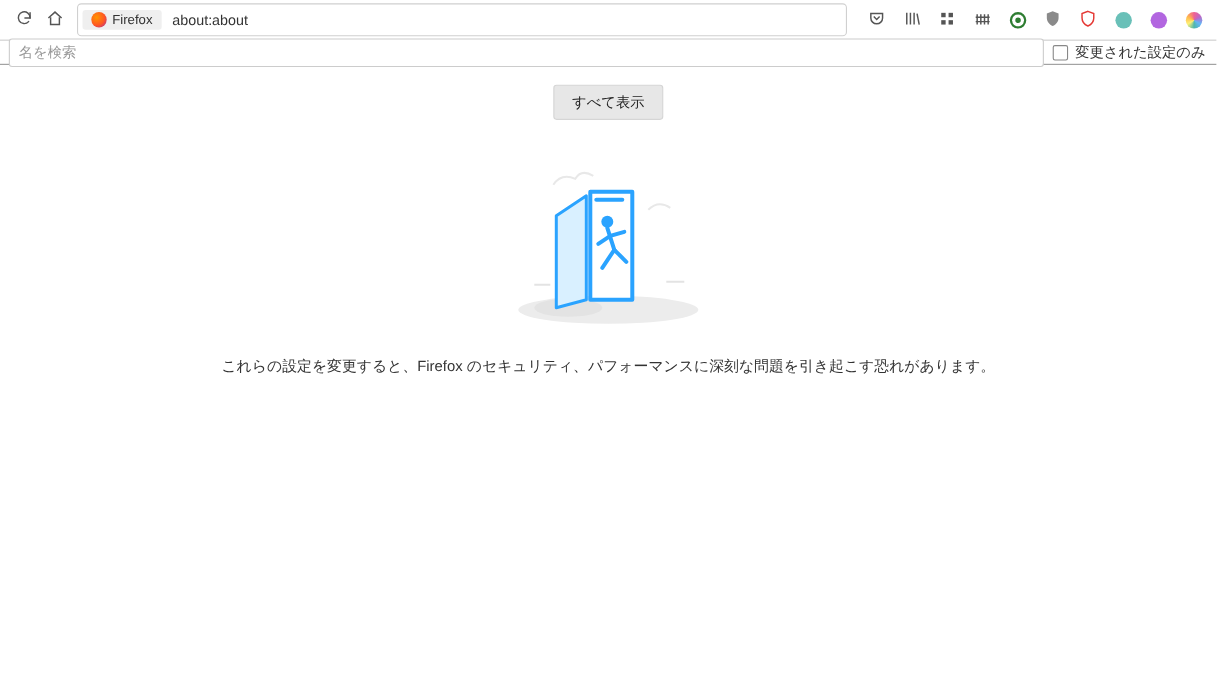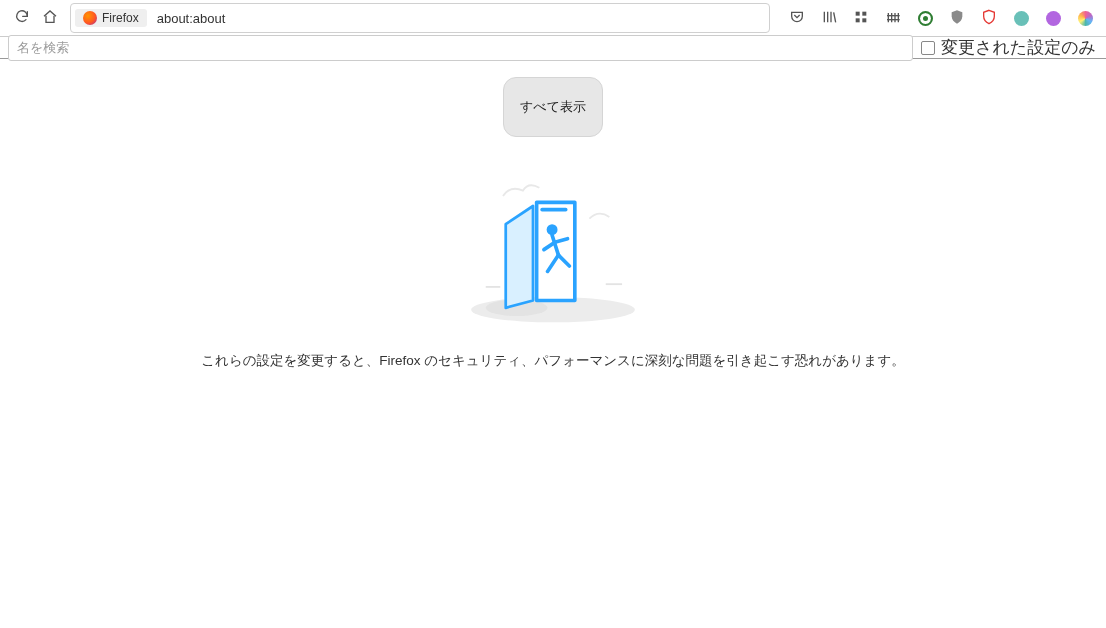--- a/index.html
+++ b/index.html
@@ -54,31 +54,31 @@
     background:#fff;
   }
   .search-input {
     flex:1; height:26px; margin:0 8px;
     border:1px solid #ccc; border-radius:3px;
     padding:0 8px; font-size:13px; color:#333; outline:none;
   }
   .search-input::placeholder { color:#999; }
   .changed-only-wrap {
     display:flex; align-items:center; gap:6px; padding-right:10px;
-    font-size:17px; color:#333; white-space:nowrap;
+    font-size:13px; color:#333; white-space:nowrap;
   }
   .chk {
     width:14px; height:14px; border:1px solid #888; border-radius:2px; background:#fff;
   }
 
   
   .content { display:flex; flex-direction:column; align-items:center; padding-top:18px; }
   .showall-btn {
-    font-size:13px; padding:20px 16px;
-    background:#e7e7e7; border:1px solid #d5d5d5; border-radius:13px;
+    font-size:13px; padding:6px 16px;
+    background:#e7e7e7; border:1px solid #d5d5d5; border-radius:3px;
     cursor:pointer; color:#222;
   }
 
   .illus-wrap { margin-top:24px; }
   .illus-wrap svg { width:200px; height:170px; display:block; }
 
   .warn-text {
     margin-top:19px; max-width:820px; text-align:center;
     font-size:13.5px; color:#333; line-height:1.6;
   }

